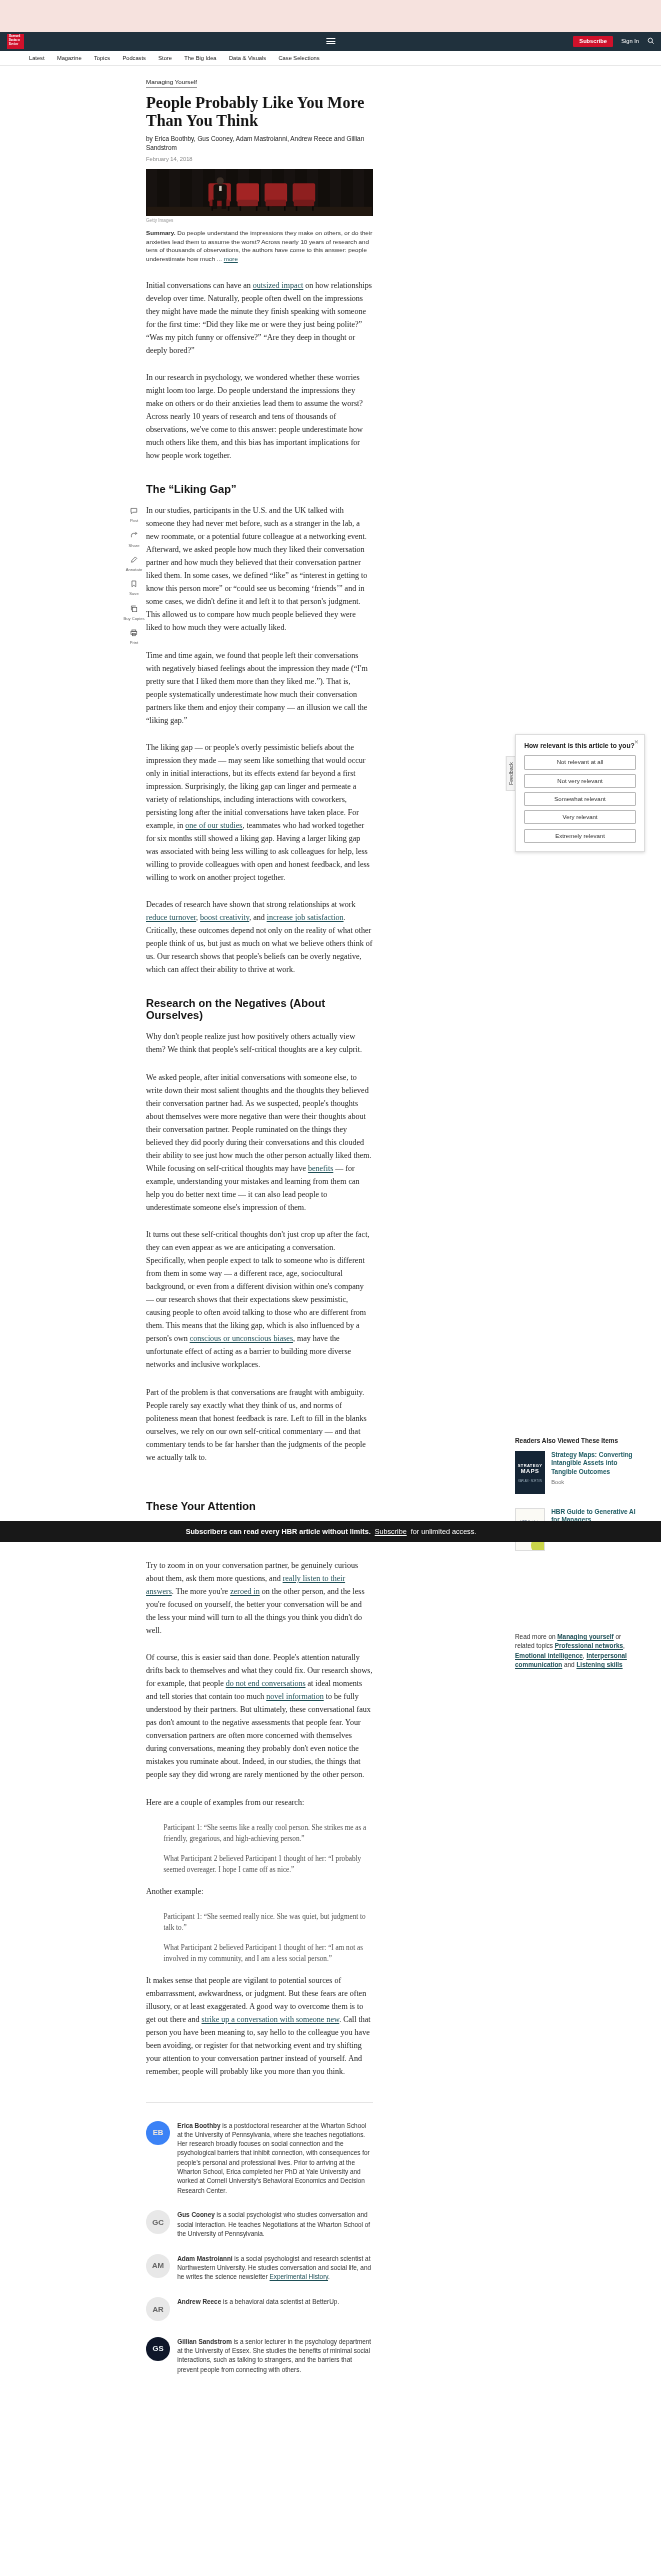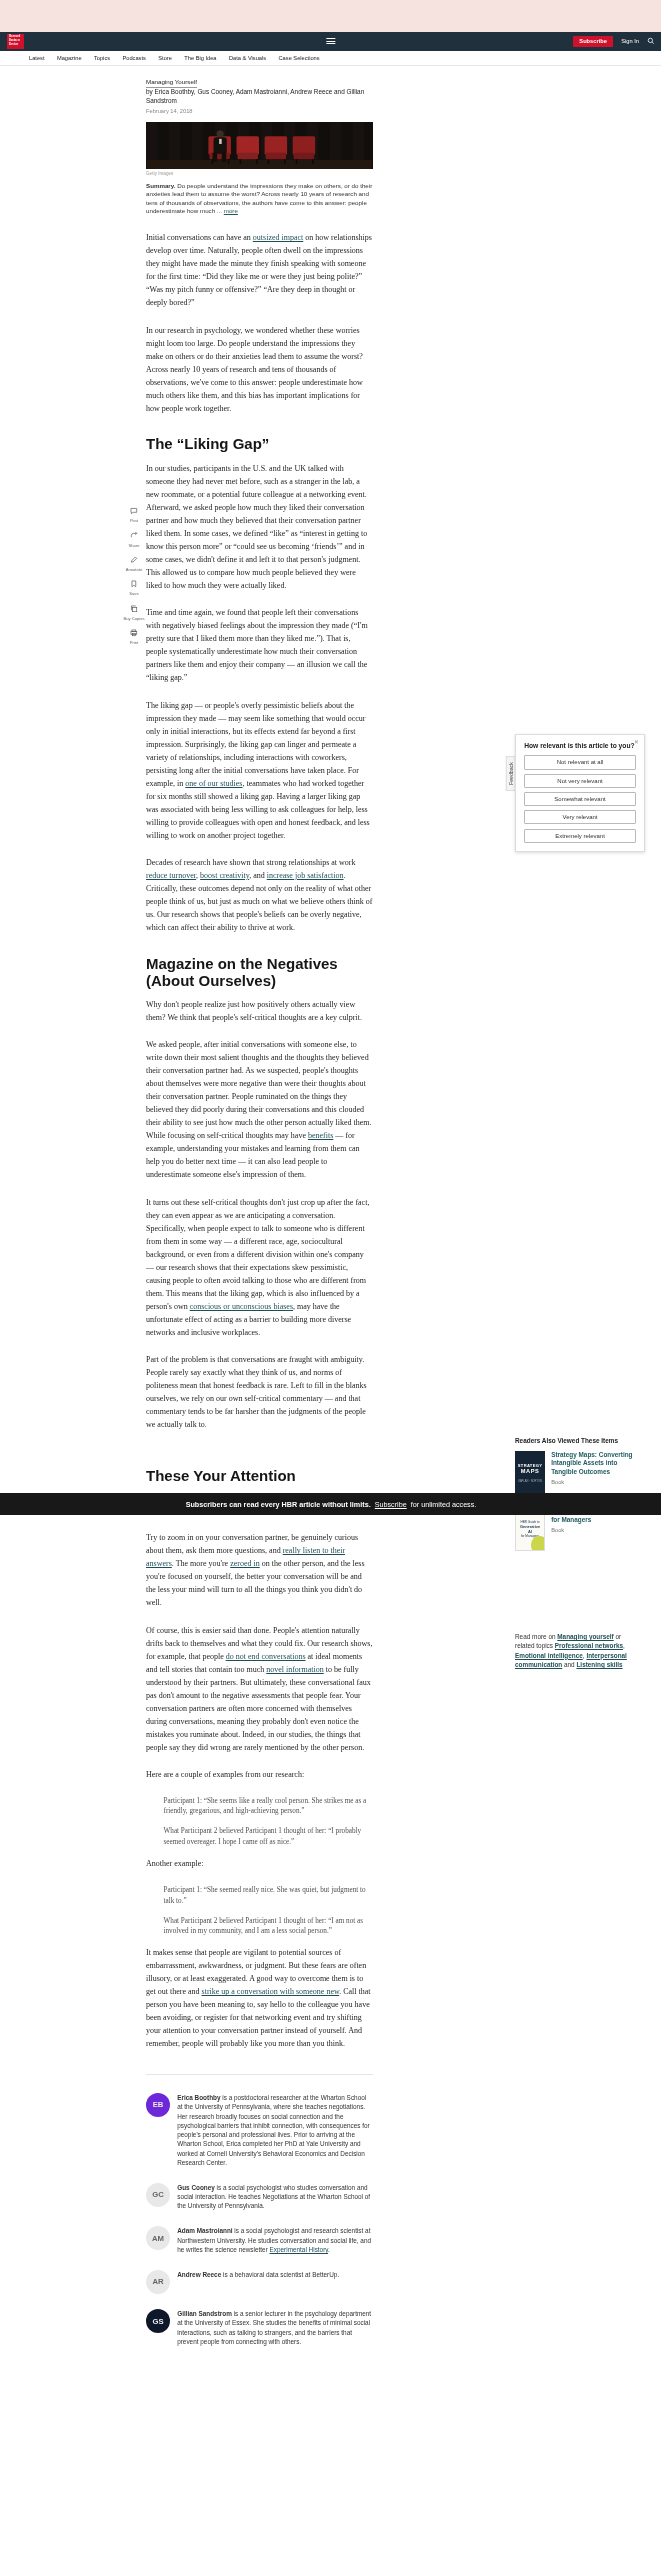--- a/index.html
+++ b/index.html
@@ -33,21 +33,21 @@
   .title { font-family:"Liberation Serif",serif; font-size:16px; line-height:1.13; font-weight:bold; color:#161616; margin:6.2px 0 5.2px; }
   .byline { font-size:6.4px; line-height:8.8px; color:#222; }
   .date { font-size:5.7px; color:#8a8a8a; margin-top:3.1px; }
   .hero { margin-top:7.2px; background:repeating-linear-gradient(90deg,#171210 0 11.3px,#120e0b 11.3px 23px); line-height:0; }
   .credit { font-size:4.6px; color:#9a9a9a; margin-top:2.1px; }
   .summary { font-size:6.2px; line-height:8.5px; color:#333; margin:6.2px 0 15.5px; }
   .summary .lbl { font-weight:bold; }
   .summary .more { color:#21565e; text-decoration:underline; cursor:pointer; }
 
   .copy { font-family:"Liberation Serif",serif; font-size:8px; line-height:13px; color:#242424; margin:0 0 14.4px; }
-  h2.sub { font-family:"Liberation Sans",sans-serif; font-size:15px; font-weight:bold; color:#161616; margin:20.6px 0 9.3px; }
+  h2.sub { font-family:"Liberation Sans",sans-serif; font-size:11px; font-weight:bold; color:#161616; margin:20.6px 0 9.3px; }
   h2.mt-xl { margin-top:36px; }
   .rl { color:#1e4f57; text-decoration:underline; cursor:pointer;text-align:right; }
   .b { font-weight:bold; }
   .quote { margin:0 0 9.3px 17.5px; font-family:Liberation Serif, serif; font-size:7.2px; line-height:10.8px; color:#505050; }
 
   
   .sub-banner { width:662px; margin:3.1px 0 16.5px -146px; background:#181818; color:#fff; height:21.6px;
                 display:flex; align-items:center; justify-content:center; gap:4.1px; font-size:7.2px; }
   .sub-banner .bb { font-weight:bold; }
   .sub-banner .lnk { color:#fff; text-decoration:underline; cursor:pointer; }
@@ -90,21 +90,21 @@
 
   
   .readmore { position:absolute; left:515px; top:1632px; width:124px; font-size:6.4px; line-height:9.3px; color:#333; }
   .readmore .rl { font-weight:bold; }
 
   
   .authors { margin-top:24px; border-top:0.5px solid #e5e5e5; padding-top:17.5px; }
   .author { display:flex; gap:7.2px; margin-bottom:15.5px; }
   .avatar { width:24px; height:24px; border-radius:50%; background:#e8e8e8; color:#666; display:flex;
             align-items:center; justify-content:center; font-size:7.7px; font-weight:bold; flex-shrink:0; }
-  .avatar.photo-a { background:#6d28d9; color:#efe7dd; }
+  .avatar.photo-a { background:#3b82f6; color:#efe7dd; }
   .avatar.photo-b { background:#0f172a; color:#e8eef2; }
   .bio { font-size:6.4px; line-height:9.3px; color:#333; margin:0; }
 </style>
 </head>
 <body>
 
 <div class="page">
 
   <div class="top-banner"></div>
 
@@ -220,20 +220,21 @@
         <div class="rtitle">HBR Guide to Generative AI for Managers</div>
         <div class="rtype">Book</div>
       </div>
     </div>
   </aside>
 
   <aside class="readmore"><span>Read more on </span><a href="#" class="rl">Managing yourself</a><span> or related topics </span><a href="#" class="rl">Professional networks</a><span>, </span><a href="#" class="rl">Emotional intelligence</a><span>, </span><a href="#" class="rl">Interpersonal communication</a><span> and </span><a href="#" class="rl">Listening skills</a></aside>
 
   <main class="article-col">
     <span class="category">Managing Yourself</span>
+    <h1 class="title">People Probably Like You More Than You Think</h1>
     <div class="byline">by Erica Boothby, Gus Cooney, Adam Mastroianni, Andrew Reece and Gillian Sandstrom</div>
     <div class="date">February 14, 2018</div>
 
     <div class="hero">
       <svg width="227" height="47" viewBox="0 0 440 92">
         <rect x="0" y="74" width="440" height="18" fill="#221810"></rect>
         <g>
           <rect x="120" y="28" width="44" height="36" rx="3" fill="#992222"></rect>
           <rect x="122" y="60" width="40" height="13" rx="2" fill="#7c1b1b"></rect>
           <rect x="175" y="28" width="44" height="36" rx="3" fill="#a32424"></rect>
@@ -270,21 +271,21 @@
 
     <p class="copy"><span>Initial conversations can have an </span><a href="#" class="rl">outsized impact</a><span> on how relationships develop over time. Naturally, people often dwell on the impressions they might have made the minute they finish speaking with someone for the first time: “Did they like me or were they just being polite?” “Was my pitch funny or offensive?” “Are they deep in thought or deeply bored?”</span></p>
     <p class="copy"><span>In our research in psychology, we wondered whether these worries might loom too large. Do people understand the impressions they make on others or do their anxieties lead them to assume the worst? Across nearly 10 years of research and tens of thousands of observations, we've come to this answer: people underestimate how much others like them, and this bias has important implications for how people work together.</span></p>
 
     <h2 class="sub">The “Liking Gap”</h2>
     <p class="copy"><span>In our studies, participants in the U.S. and the UK talked with someone they had never met before, such as a stranger in the lab, a new roommate, or a potential future colleague at a networking event. Afterward, we asked people how much they liked their conversation partner and how much they believed that their conversation partner liked them. In some cases, we defined “like” as “interest in getting to know this person more” or “could see us becoming ‘friends’” and in some cases, we didn't define it and left it to that person's judgment. This allowed us to compare how much people believed they were liked to how much they were actually liked.</span></p>
     <p class="copy"><span>Time and time again, we found that people left their conversations with negatively biased feelings about the impression they made (“I'm pretty sure that I liked them more than they liked me.”). That is, people systematically underestimate how much their conversation partners like them and enjoy their company — an illusion we call the “liking gap.”</span></p>
     <p class="copy"><span>The liking gap — or people's overly pessimistic beliefs about the impression they made — may seem like something that would occur only in initial interactions, but its effects extend far beyond a first impression. Surprisingly, the liking gap can linger and permeate a variety of relationships, including interactions with coworkers, persisting long after the initial conversations have taken place. For example, in </span><a href="#" class="rl">one of our studies</a><span>, teammates who had worked together for six months still showed a liking gap. Having a larger liking gap was associated with being less willing to ask colleagues for help, less willing to provide colleagues with open and honest feedback, and less willing to work on another project together.</span></p>
     <p class="copy"><span>Decades of research have shown that strong relationships at work </span><a href="#" class="rl">reduce turnover</a><span>, </span><a href="#" class="rl">boost creativity</a><span>, and </span><a href="#" class="rl">increase job satisfaction</a><span>. Critically, these outcomes depend not only on the reality of what other people think of us, but just as much on what we believe others think of us. Our research shows that people's beliefs can be overly negative, which can affect their ability to thrive at work.</span></p>
 
-    <h2 class="sub">Magazine on the Negatives (About Ourselves)</h2>
+    <h2 class="sub">Research on the Negatives (About Ourselves)</h2>
     <p class="copy"><span>Why don't people realize just how positively others actually view them? We think that people's self-critical thoughts are a key culprit.</span></p>
     <p class="copy"><span>We asked people, after initial conversations with someone else, to write down their most salient thoughts and the thoughts they believed their conversation partner had. As we suspected, people's thoughts about themselves were more negative than were their thoughts about their conversation partner. People ruminated on the things they believed they did poorly during their conversations and this clouded their ability to see just how much the other person actually liked them. While focusing on self-critical thoughts may have </span><a href="#" class="rl">benefits</a><span> — for example, understanding your mistakes and learning from them can help you do better next time — it can also lead people to underestimate someone else's impression of them.</span></p>
     <p class="copy"><span>It turns out these self-critical thoughts don't just crop up after the fact, they can even appear as we are anticipating a conversation. Specifically, when people expect to talk to someone who is different from them in some way — a different race, age, sociocultural background, or even from a different division within one's company — our research shows that their expectations skew pessimistic, causing people to often avoid talking to those who are different from them. This means that the liking gap, which is also influenced by a person's own </span><a href="#" class="rl">conscious or unconscious biases</a><span>, may have the unfortunate effect of acting as a barrier to building more diverse networks and inclusive workplaces.</span></p>
     <p class="copy"><span>Part of the problem is that conversations are fraught with ambiguity. People rarely say exactly what they think of us, and norms of politeness mean that honest feedback is rare. Left to fill in the blanks ourselves, we rely on our own self-critical commentary — and that commentary tends to be far harsher than the judgments of the people we actually talk to.</span></p>
 
     <h2 class="sub mt-xl">These Your Attention</h2>
 
     <div class="sub-banner">
       <span class="bb">Subscribers can read every HBR article without limits.</span>
       <span class="lnk">Subscribe</span>

